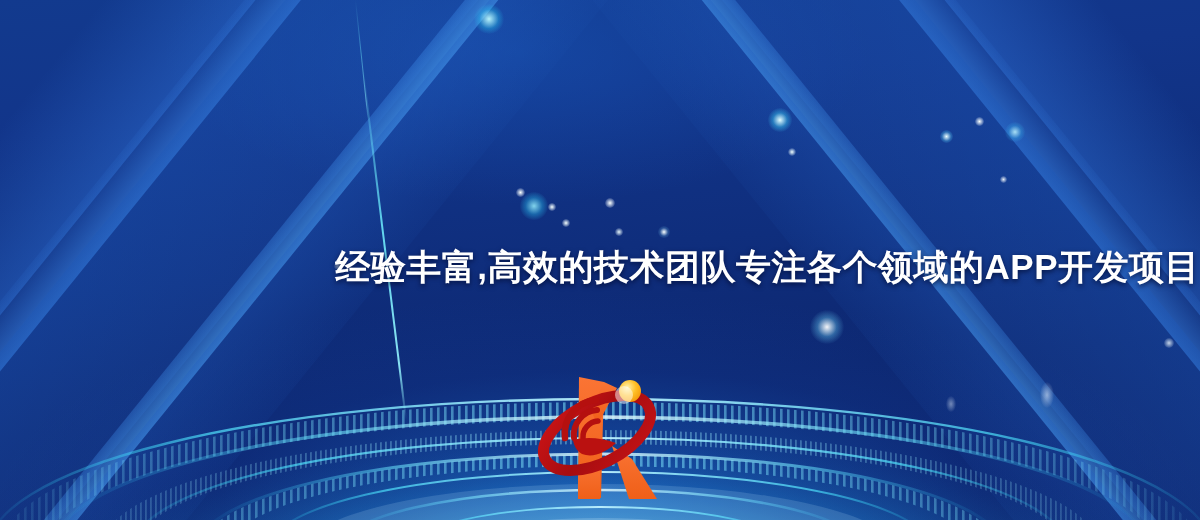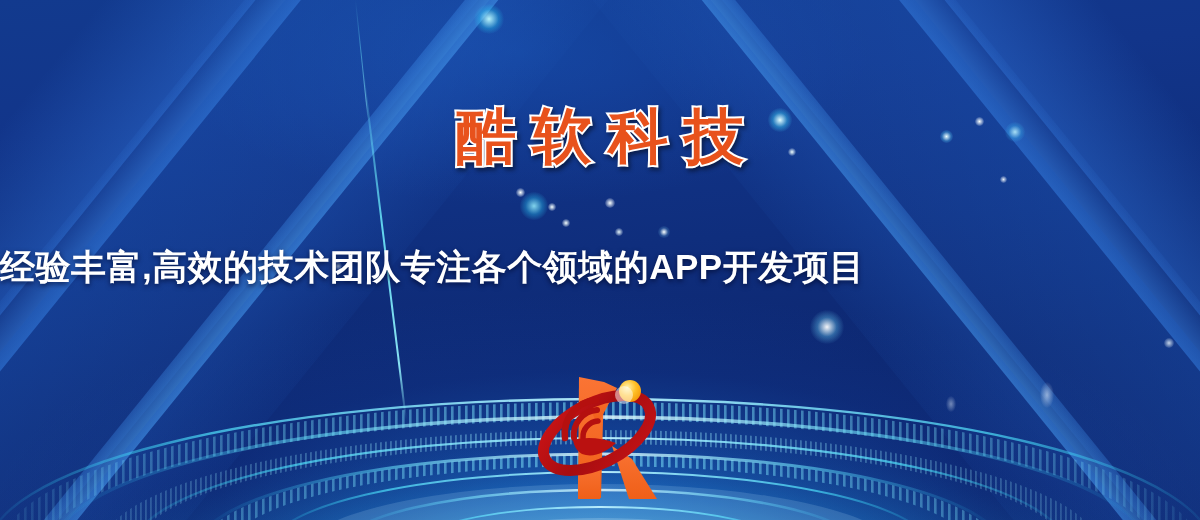--- a/index.html
+++ b/index.html
@@ -28,21 +28,21 @@
   }
   #main-title{
     display:inline-block;
     font-size:60px;line-height:66px;font-weight:bold;
     color:#e8521c;letter-spacing:16px;padding-left:16px;
     -webkit-text-stroke:4px #ffffff;
     paint-order:stroke fill;
     filter:drop-shadow(2px 3px 2px rgba(0,0,0,0.45));
   }
   #subtitle-row{
-    position:absolute;left:0;right:0;top:246px;text-align:left;z-index:9;
+    position:absolute;left:0;right:0;top:246px;text-align:right;z-index:9;
   }
   #subtitle{
     display:inline-block;font-size:35px;line-height:42px;font-weight:bold;
     color:#ffffff;letter-spacing:0.5px;
     text-shadow:0 2px 5px rgba(0,10,45,0.75);
     white-space:nowrap;
   }
   
   #logo{position:absolute;left:520px;top:358px;width:170px;height:162px;z-index:10;}
 </style>
@@ -171,23 +171,20 @@
     <div class="dot" style="left:605px;top:198px;width:10px;height:10px;background:radial-gradient(circle,rgba(250,255,255,1),rgba(140,225,255,0) 78%);"></div>
     <div class="dot" style="left:615px;top:228px;width:8px;height:8px;background:radial-gradient(circle,rgba(240,255,255,0.95),rgba(140,225,255,0) 78%);"></div>
     <div class="dot" style="left:658px;top:226px;width:12px;height:12px;background:radial-gradient(circle,rgba(250,255,255,1),rgba(140,225,255,0.2) 48%,rgba(20,120,200,0) 80%);"></div>
     <div class="dot" style="left:810px;top:310px;width:34px;height:34px;background:radial-gradient(circle,rgba(255,255,255,0.95),rgba(110,215,250,0.35) 40%,rgba(20,120,200,0) 72%);"></div>
     <div class="dot" style="left:1040px;top:382px;width:14px;height:26px;border-radius:50%;background:radial-gradient(ellipse,rgba(235,245,255,0.55),rgba(150,200,245,0) 72%);"></div>
     <div class="dot" style="left:946px;top:396px;width:10px;height:16px;border-radius:50%;background:radial-gradient(ellipse,rgba(235,245,255,0.45),rgba(150,200,245,0) 74%);"></div>
     <div class="dot" style="left:1164px;top:338px;width:10px;height:10px;background:radial-gradient(circle,rgba(240,250,255,0.8),rgba(150,210,250,0) 78%);"></div>
     <div class="dot" style="left:334px;top:262px;width:8px;height:8px;background:radial-gradient(circle,rgba(235,250,255,0.7),rgba(140,210,250,0) 78%);"></div>
   </div>
 
-  <div id="title-row">
-    <span id="main-title">酷软科技</span>
-  </div>
 
   <div id="subtitle-row">
     <span id="subtitle">经验丰富,高效的技术团队专注各个领域的APP开发项目</span>
   </div>
 
   <svg id="logo" viewBox="0 0 170 162">
     <defs>
       <linearGradient id="orangeK" x1="0" y1="0" x2="0" y2="1">
         <stop offset="0%" stop-color="#fa7434"></stop>
         <stop offset="100%" stop-color="#ef5f18"></stop>

